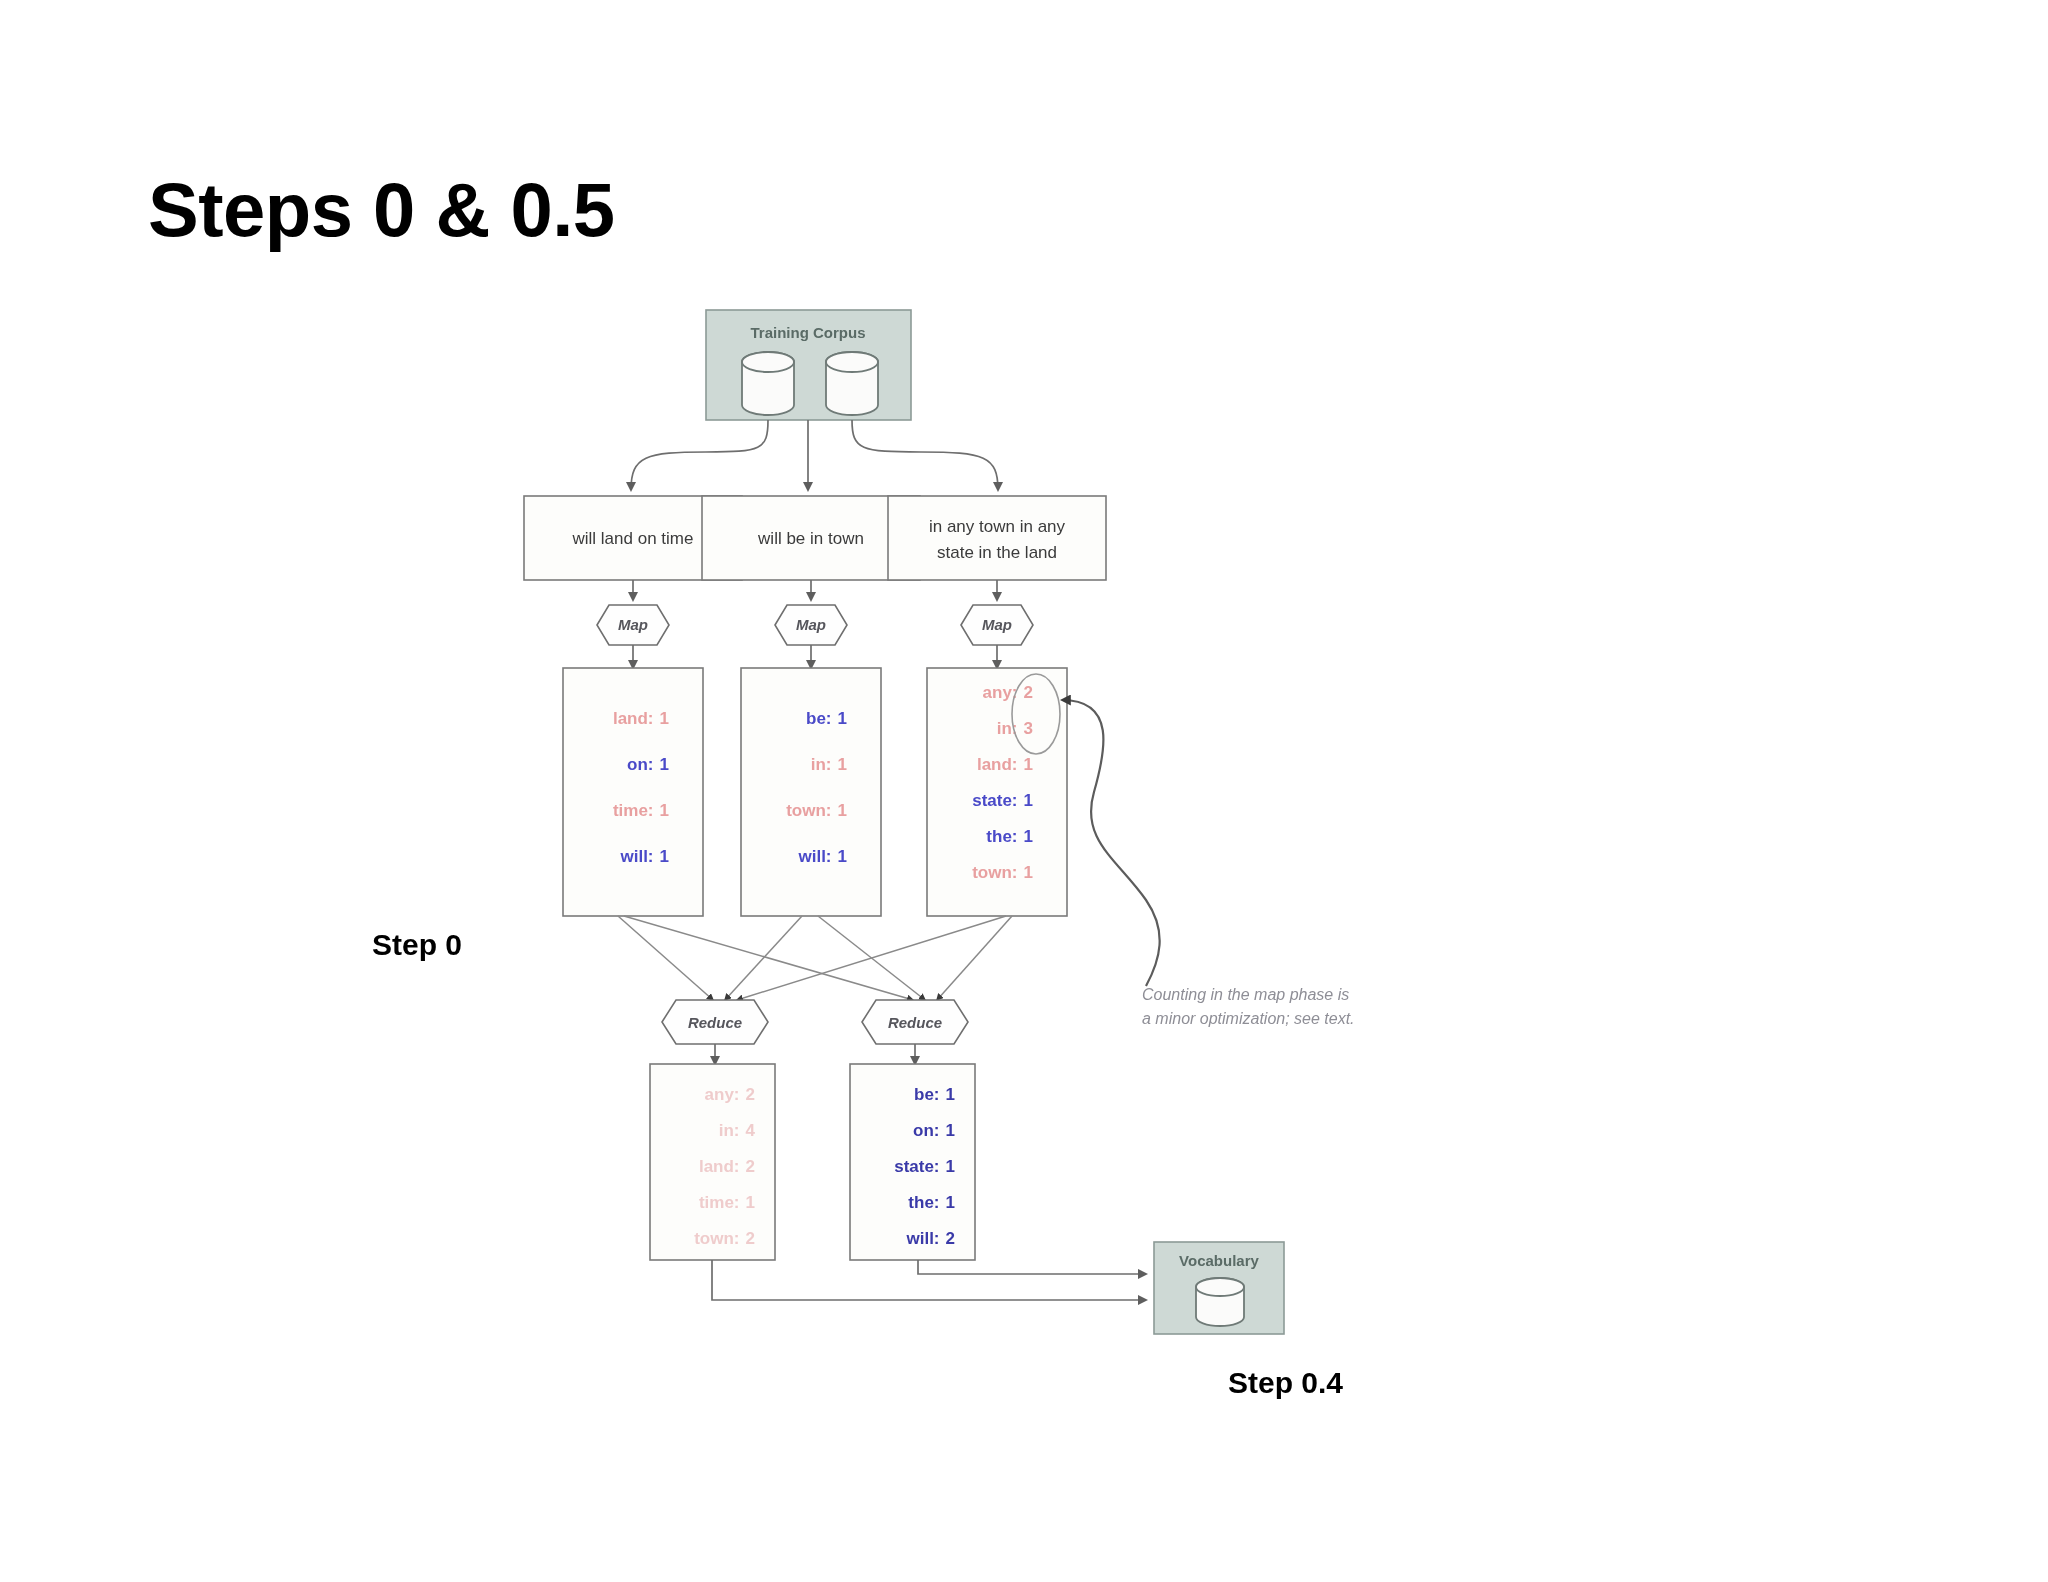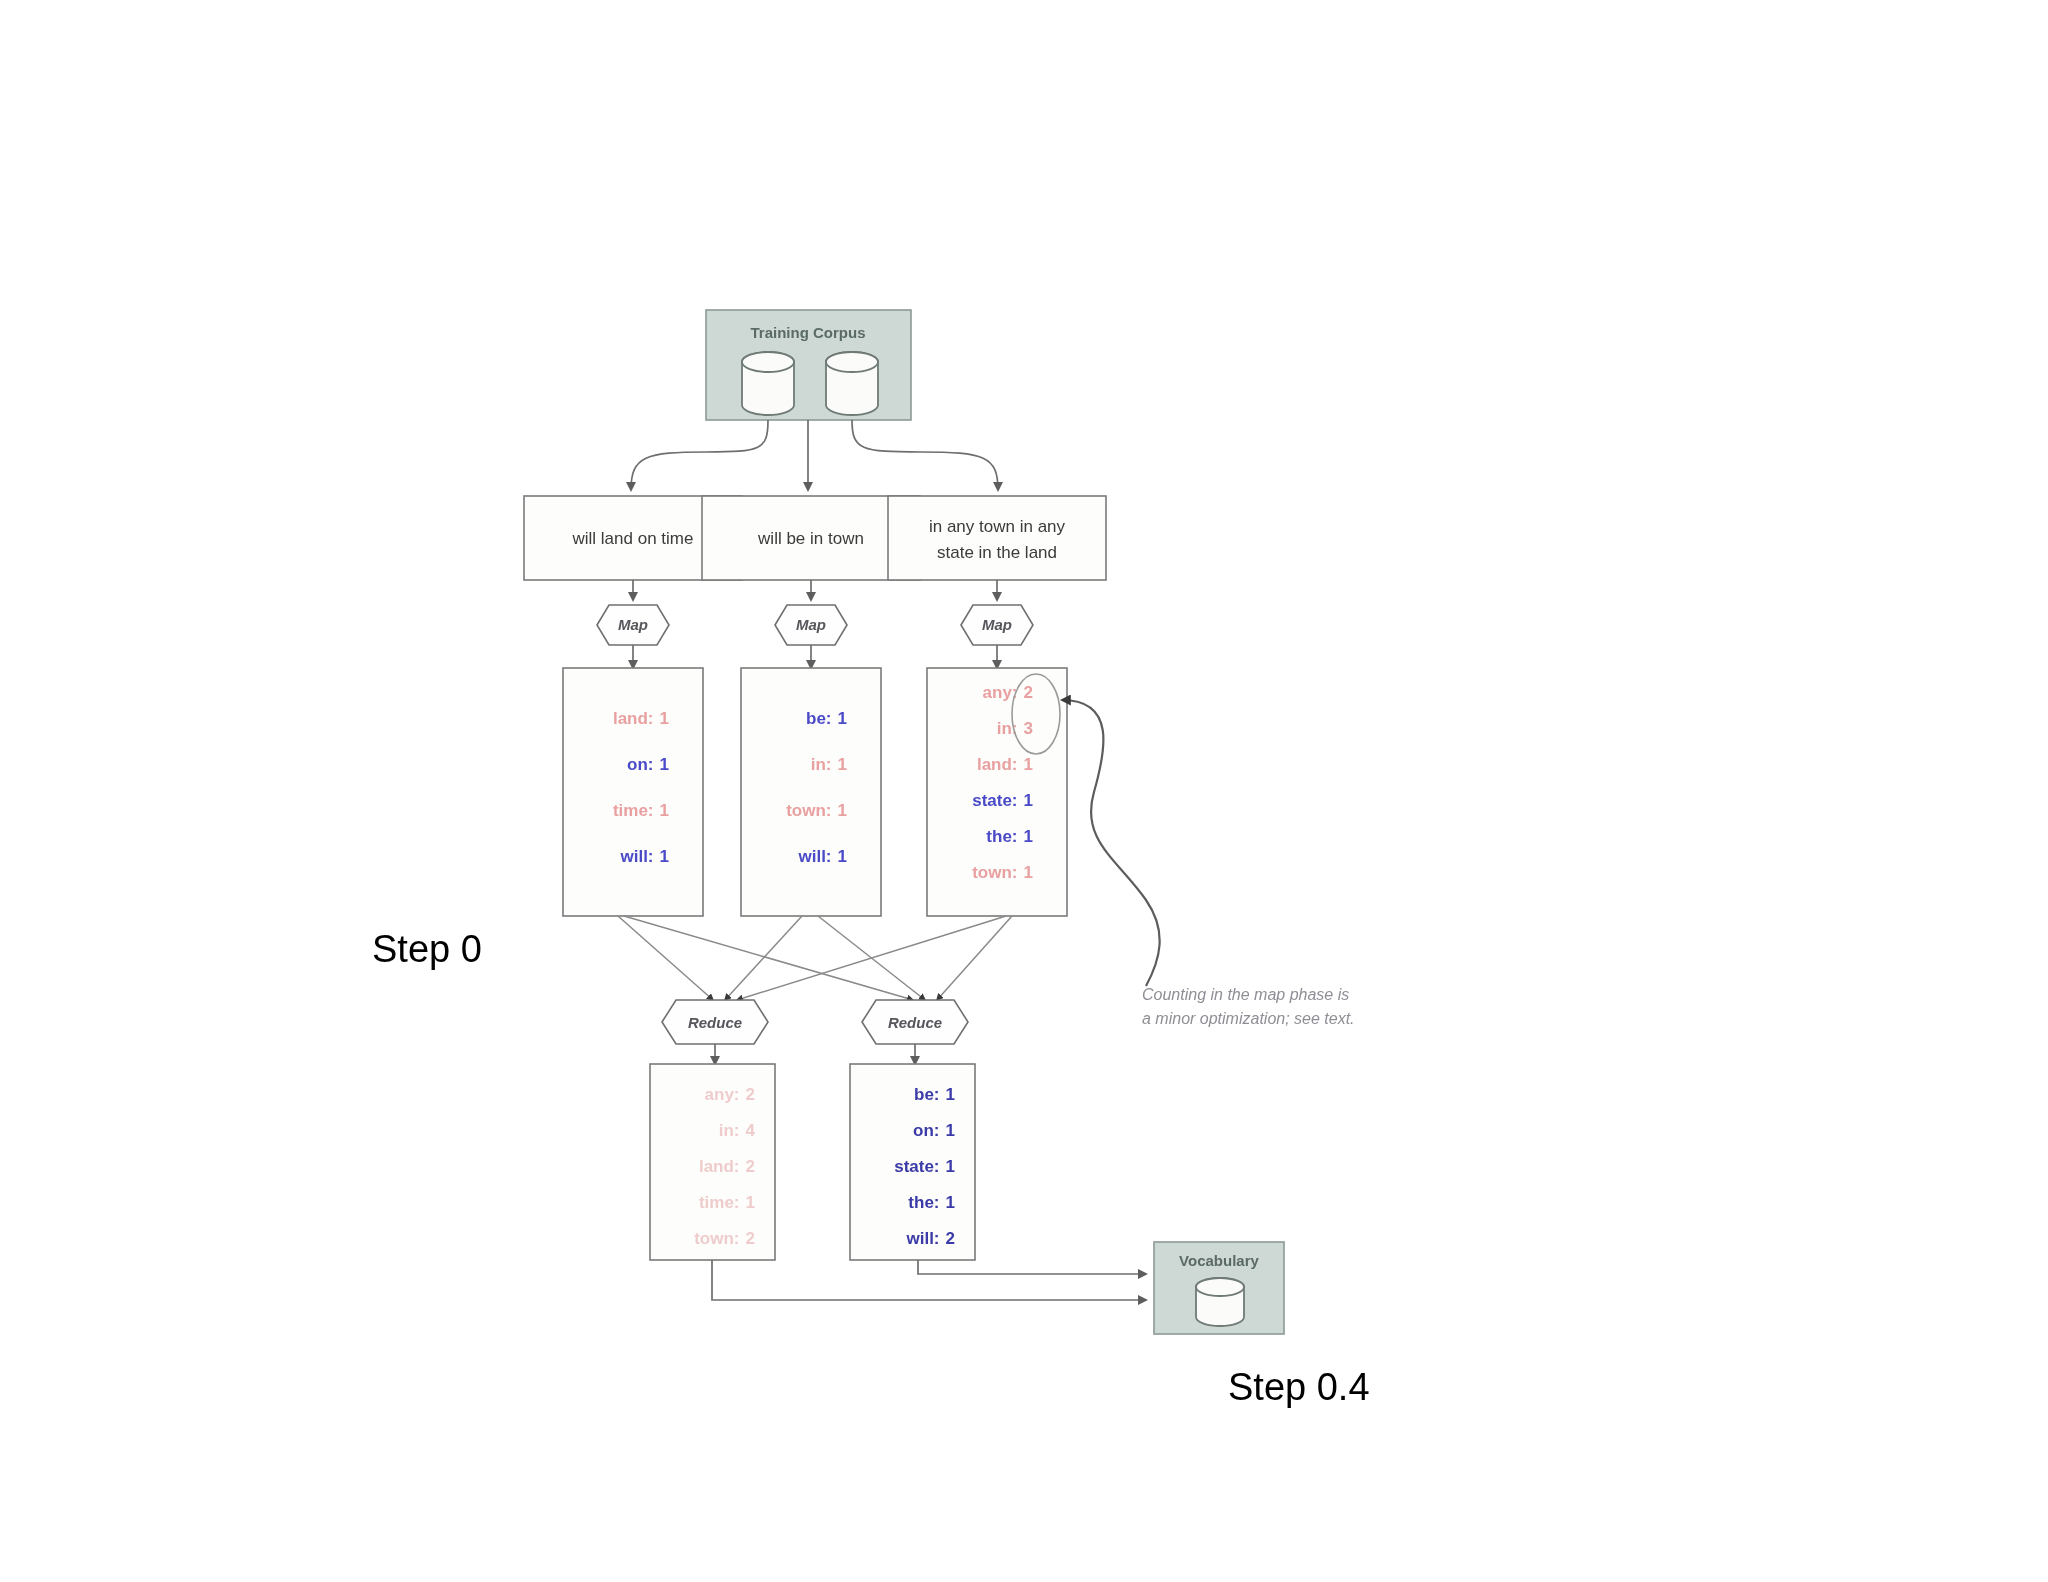--- a/index.html
+++ b/index.html
@@ -29,22 +29,22 @@
     font-size: 76px;
     font-weight: bold;
     letter-spacing: -0.5px;
     color: #000000;
     white-space: nowrap;
     line-height: 1;
   }
   
   .step-label {
     position: absolute;
-    font-size: 38px;
-    font-weight: normal;
+    font-size: 30px;
+    font-weight: bold;
     color: #000000;
     white-space: nowrap;
     line-height: 1;
   }
   #step-zero-label { left: 372px; top: 930px; }
   #step-half-label { left: 1228px; top: 1368px; }
 
   
   .diagram {
     position: absolute;
@@ -128,20 +128,21 @@
     fill: #fbfbfa;
     stroke: #6f7a77;
     stroke-width: 1.8;
   }
 </style>
 </head>
 <body>
 
 <div class="slide">
 
+  <div class="slide-title">Steps 0 &amp; 0.5</div>
 
   <div class="step-label" id="step-zero-label">Step 0</div>
 
   <div class="step-label" id="step-half-label">Step 0.4</div>
 
   <div class="diagram">
     <svg width="1080" height="1060" viewBox="0 0 1080 1060" xmlns="http://www.w3.org/2000/svg">
 
       <defs>
         <marker id="arrow" viewBox="0 0 10 10" refX="8" refY="5" markerWidth="6" markerHeight="6" orient="auto-start-reverse">

